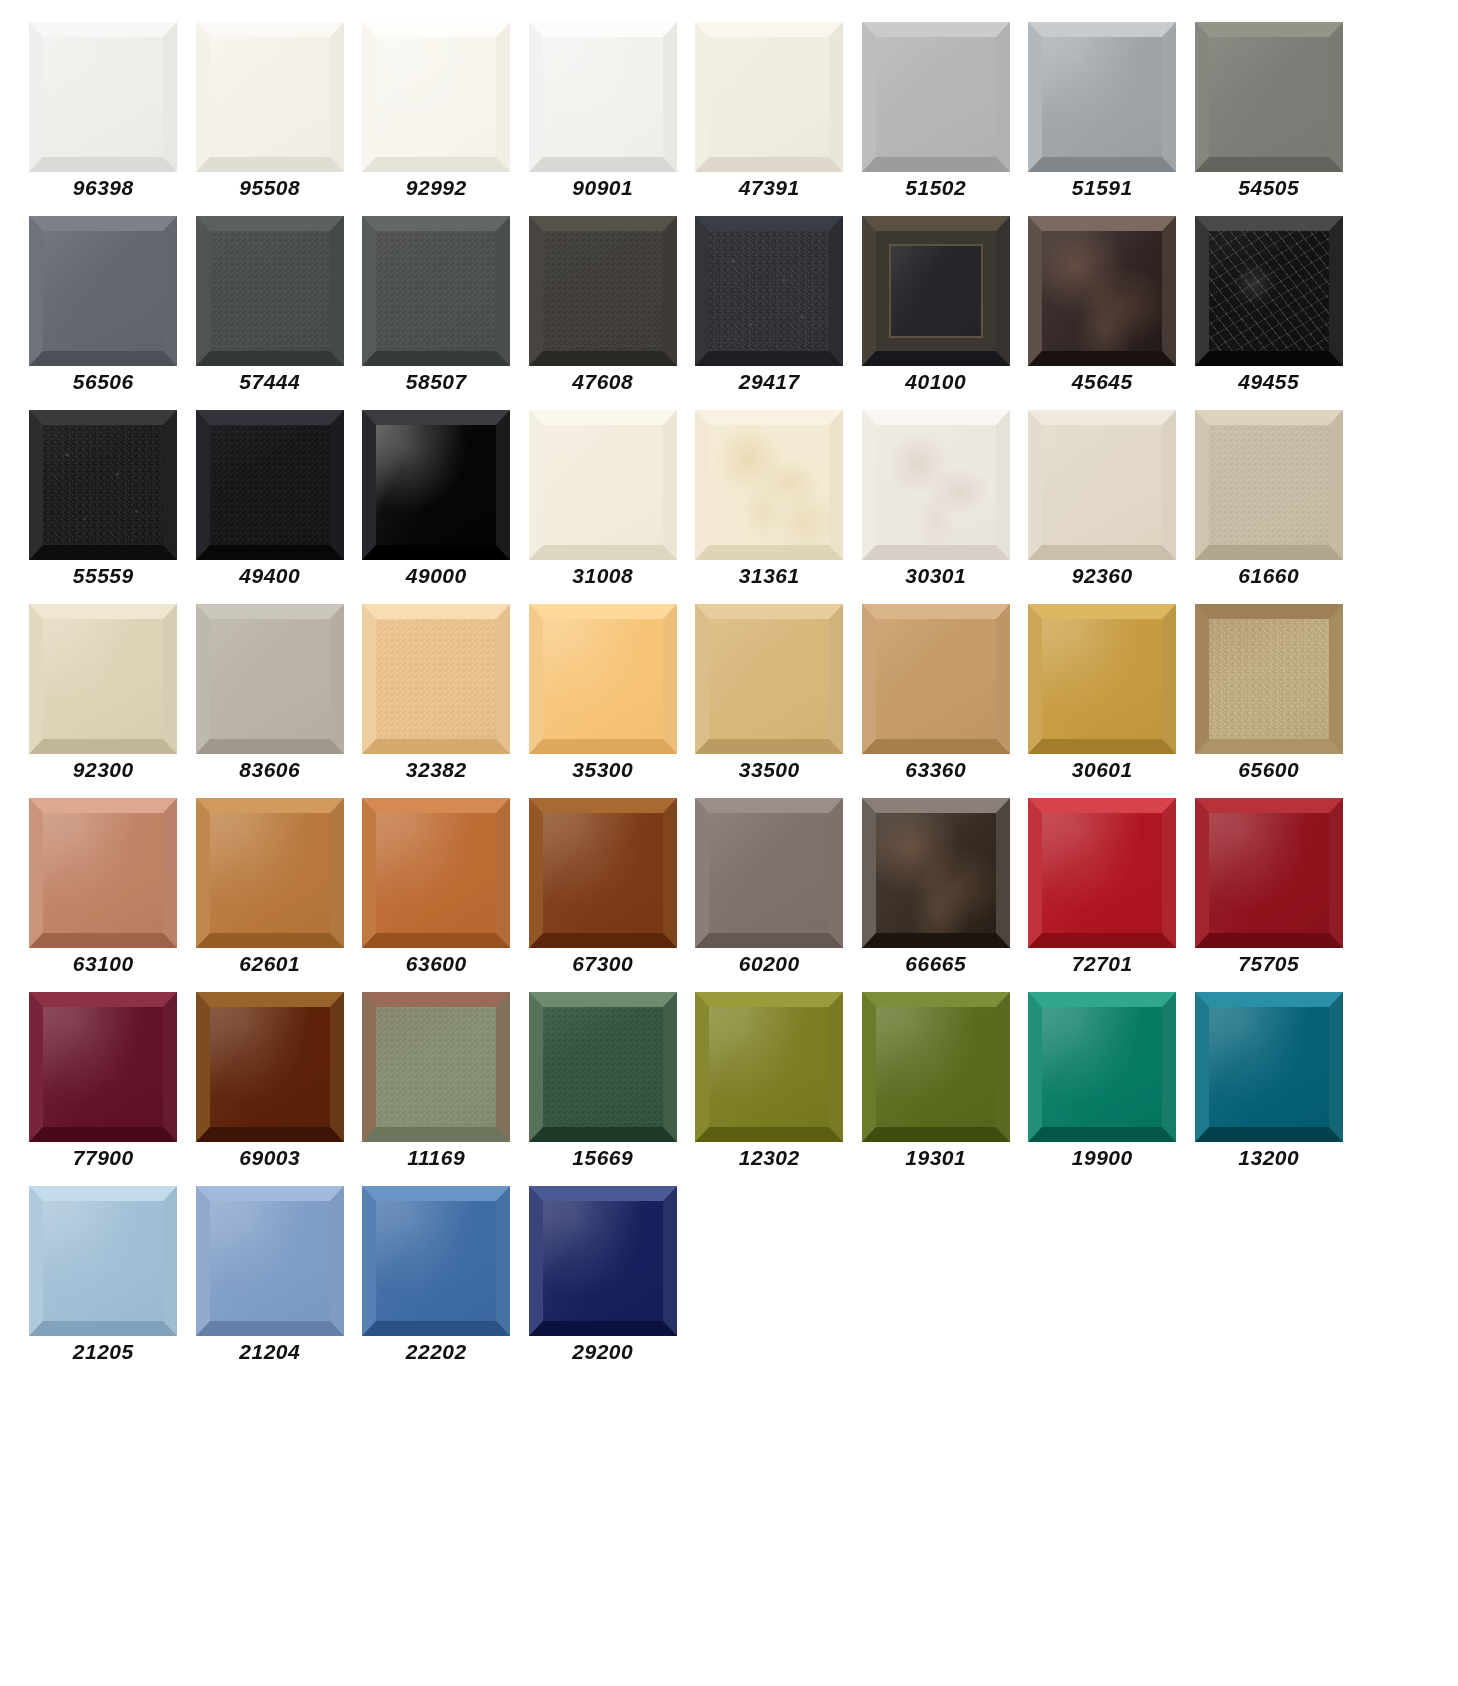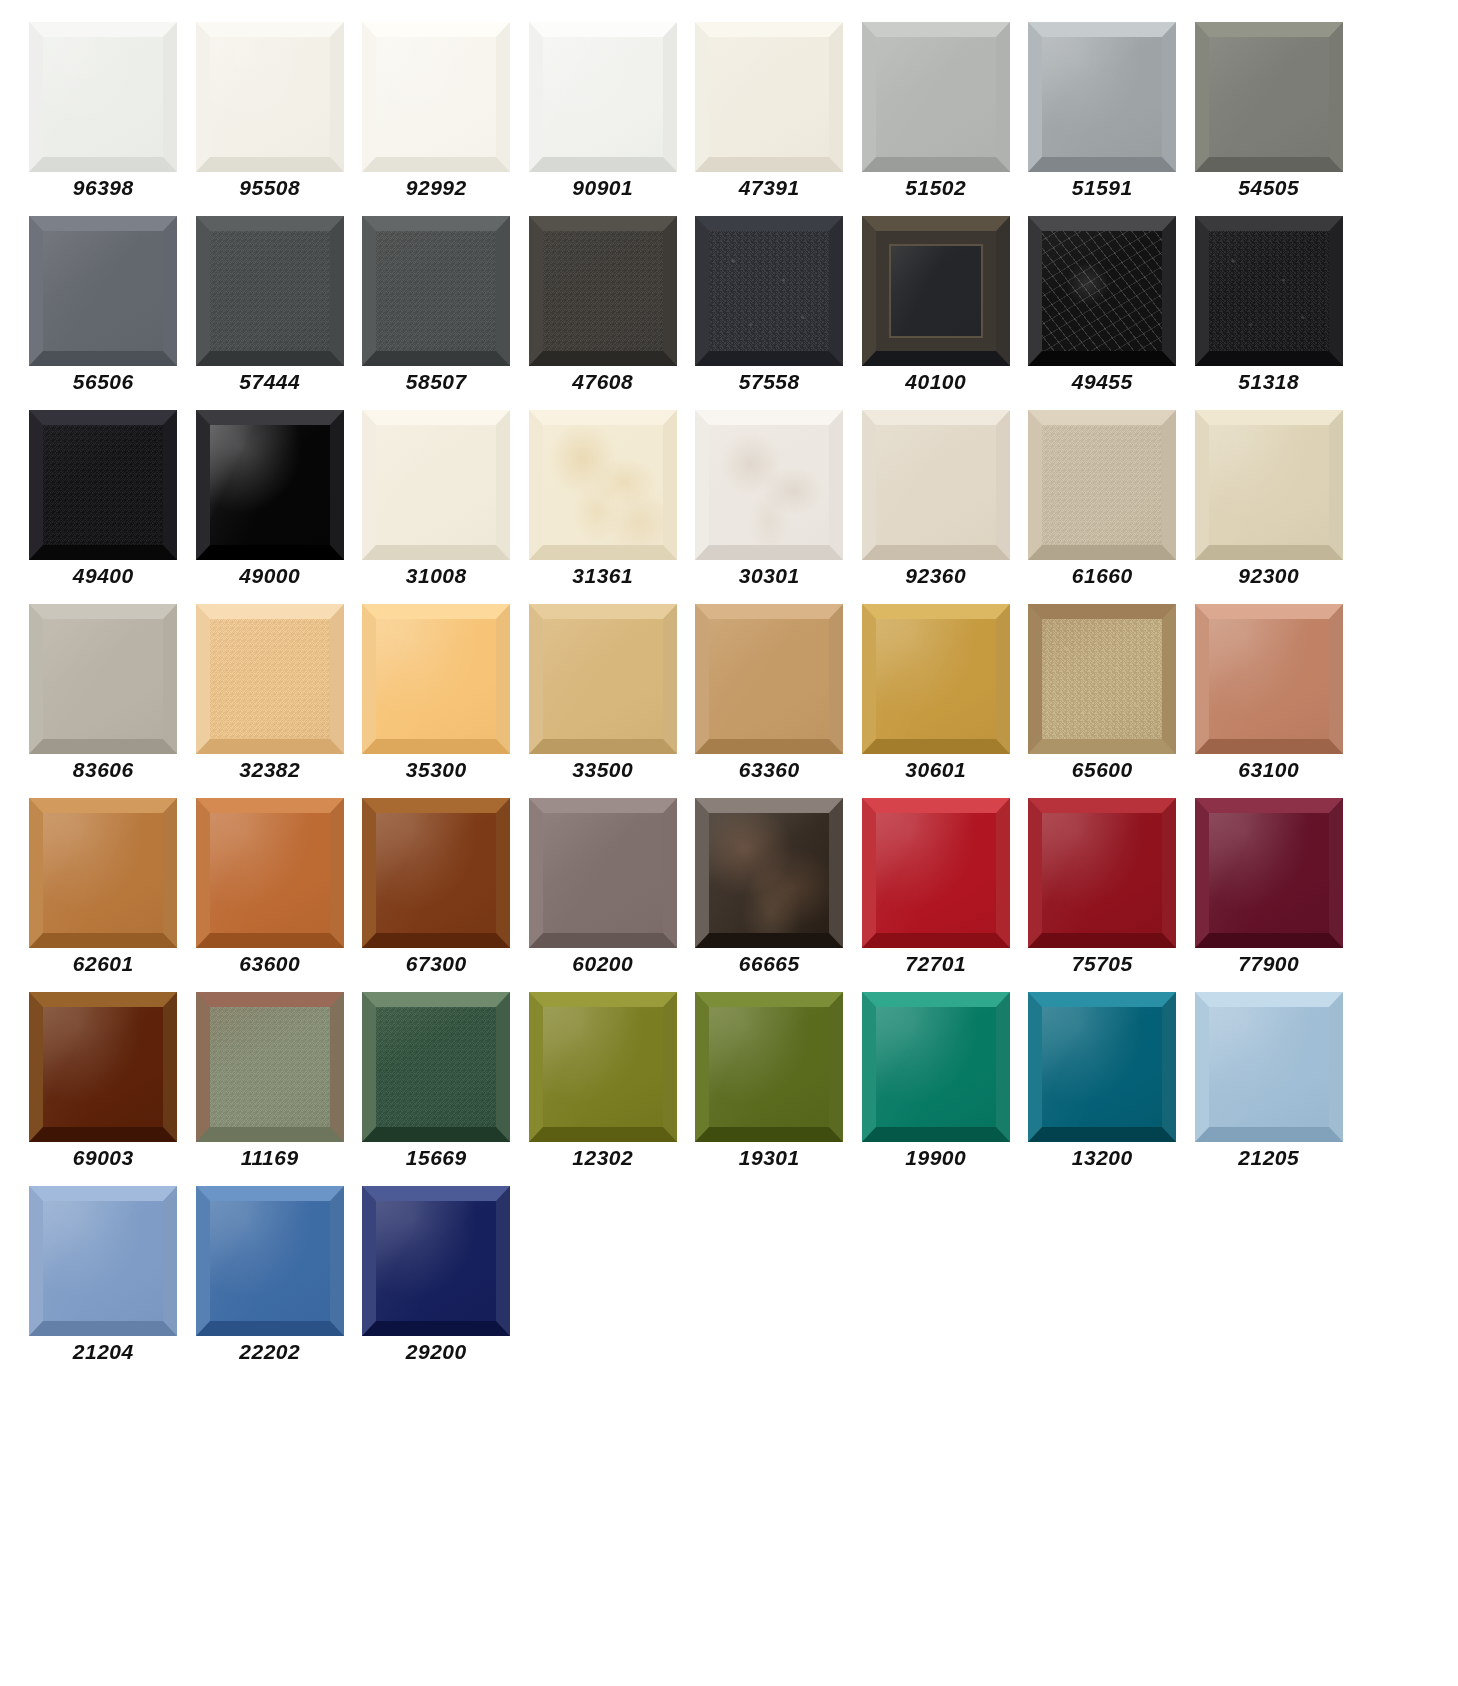--- a/index.html
+++ b/index.html
@@ -200,51 +200,61 @@
         <div class="label">47608</div>
       </div>
       <div class="swatch-cell">
         <div class="tile">
           <div class="face" style="background: rgb(51, 53, 57);"></div>
           <div class="bevel" style="border-color: rgb(60, 62, 69) rgb(43, 45, 51) rgb(29, 31, 36) rgb(51, 53, 59);"></div>
           <div class="inner" style="background: linear-gradient(150deg, rgb(49, 51, 57) 0%, rgb(46, 48, 54) 38%, rgb(46, 48, 54) 68%, rgb(43, 45, 51) 100%);">
             <div class="gloss" style="background: radial-gradient(circle at 20% 25%, rgba(255, 255, 255, 0.16) 0px, rgba(255, 255, 255, 0.16) 1px, rgba(0, 0, 0, 0) 2px) 0% 0% / auto, radial-gradient(circle at 62% 41%, rgba(255, 255, 255, 0.13) 0px, rgba(255, 255, 255, 0.13) 1px, rgba(0, 0, 0, 0) 2px) 0% 0% / auto, radial-gradient(circle at 78% 72%, rgba(255, 255, 255, 0.13) 0px, rgba(255, 255, 255, 0.13) 1px, rgba(0, 0, 0, 0) 2px) 0% 0% / auto, radial-gradient(circle at 35% 78%, rgba(255, 255, 255, 0.11) 0px, rgba(255, 255, 255, 0.11) 1px, rgba(0, 0, 0, 0) 2px) 0% 0% / auto, repeating-conic-gradient(from 15deg, rgba(255, 255, 255, 0.07) 0%, rgba(255, 255, 255, 0.07) 3%, rgba(0, 0, 0, 0.07) 3%, rgba(0, 0, 0, 0.07) 6%) 0% 0% / 7px 7px; opacity: 1;"></div>
           </div>
         </div>
-        <div class="label">57558</div>
+        <div class="label">29417</div>
       </div>
       <div class="swatch-cell">
         <div class="tile">
           <div class="face" style="background: rgb(60, 55, 48);"></div>
           <div class="bevel" style="border-color: rgb(92, 82, 68) rgb(54, 50, 45) rgb(23, 24, 27) rgb(71, 65, 56);"></div>
           <div class="inner" style="background: linear-gradient(150deg, rgb(48, 48, 48) 0%, rgb(36, 38, 42) 38%, rgb(36, 38, 42) 68%, rgb(34, 35, 39) 100%);">
             <div class="gloss" style="background: linear-gradient(118deg, rgba(255, 255, 255, 0.1) 0%, rgba(255, 255, 255, 0) 45%); box-shadow: rgb(60, 55, 48) 0px 0px 0px 13px inset, rgb(92, 82, 68) 0px 0px 0px 15px inset; opacity: 1;"></div>
           </div>
         </div>
         <div class="label">40100</div>
       </div>
       <div class="swatch-cell">
         <div class="tile">
+          <div class="face" style="background: rgb(90, 75, 68);"></div>
+          <div class="bevel" style="border-color: rgb(122, 106, 96) rgb(69, 58, 53) rgb(26, 18, 17) rgb(93, 80, 72);"></div>
+          <div class="inner" style="background: linear-gradient(150deg, rgb(61, 48, 45) 0%, rgb(44, 31, 30) 38%, rgb(44, 31, 30) 68%, rgb(41, 29, 28) 100%);">
+            <div class="gloss" style="background: radial-gradient(at 30% 30%, rgba(190, 140, 110, 0.3), rgba(0, 0, 0, 0) 40%), radial-gradient(at 70% 62%, rgba(150, 110, 80, 0.26), rgba(0, 0, 0, 0) 38%), radial-gradient(at 52% 84%, rgba(210, 170, 130, 0.18), rgba(0, 0, 0, 0) 34%), linear-gradient(120deg, rgba(255, 255, 255, 0.1), rgba(0, 0, 0, 0.12)); opacity: 1;"></div>
+          </div>
+        </div>
+        <div class="label">45645</div>
+      </div>
+      <div class="swatch-cell">
+        <div class="tile">
           <div class="face" style="background: rgb(42, 42, 44);"></div>
           <div class="bevel" style="border-color: rgb(74, 74, 76) rgb(37, 37, 39) rgb(7, 7, 8) rgb(54, 54, 56);"></div>
           <div class="inner" style="background: linear-gradient(150deg, rgb(31, 31, 32) 0%, rgb(19, 19, 20) 38%, rgb(19, 19, 20) 68%, rgb(17, 17, 18) 100%);">
             <div class="gloss" style="background: repeating-linear-gradient(52deg, rgba(255, 255, 255, 0.16) 0px, rgba(255, 255, 255, 0.16) 1px, rgba(0, 0, 0, 0) 1px, rgba(0, 0, 0, 0) 9px), repeating-linear-gradient(-31deg, rgba(255, 255, 255, 0.11) 0px, rgba(255, 255, 255, 0.11) 1px, rgba(0, 0, 0, 0) 1px, rgba(0, 0, 0, 0) 12px), radial-gradient(circle at 38% 44%, rgba(255, 255, 255, 0.12), rgba(0, 0, 0, 0) 22%); opacity: 1;"></div>
           </div>
         </div>
         <div class="label">49455</div>
       </div>
       <div class="swatch-cell">
         <div class="tile">
           <div class="face" style="background: rgb(36, 36, 39);"></div>
           <div class="bevel" style="border-color: rgb(58, 58, 61) rgb(33, 33, 36) rgb(13, 13, 15) rgb(45, 45, 47);"></div>
           <div class="inner" style="background: linear-gradient(150deg, rgb(33, 33, 35) 0%, rgb(26, 26, 28) 38%, rgb(26, 26, 28) 68%, rgb(24, 24, 26) 100%);">
             <div class="gloss" style="background: radial-gradient(circle at 20% 25%, rgba(255, 255, 255, 0.16) 0px, rgba(255, 255, 255, 0.16) 1px, rgba(0, 0, 0, 0) 2px) 0% 0% / auto, radial-gradient(circle at 62% 41%, rgba(255, 255, 255, 0.13) 0px, rgba(255, 255, 255, 0.13) 1px, rgba(0, 0, 0, 0) 2px) 0% 0% / auto, radial-gradient(circle at 78% 72%, rgba(255, 255, 255, 0.13) 0px, rgba(255, 255, 255, 0.13) 1px, rgba(0, 0, 0, 0) 2px) 0% 0% / auto, radial-gradient(circle at 35% 78%, rgba(255, 255, 255, 0.11) 0px, rgba(255, 255, 255, 0.11) 1px, rgba(0, 0, 0, 0) 2px) 0% 0% / auto, repeating-conic-gradient(from 15deg, rgba(255, 255, 255, 0.07) 0%, rgba(255, 255, 255, 0.07) 3%, rgba(0, 0, 0, 0.07) 3%, rgba(0, 0, 0, 0.07) 6%) 0% 0% / 7px 7px; opacity: 1;"></div>
           </div>
         </div>
-        <div class="label">51318</div>
+        <div class="label">55559</div>
       </div>
       <div class="swatch-cell">
         <div class="tile">
           <div class="face" style="background: rgb(30, 29, 32);"></div>
           <div class="bevel" style="border-color: rgb(52, 50, 58) rgb(28, 27, 31) rgb(8, 8, 9) rgb(39, 37, 43);"></div>
           <div class="inner" style="background: linear-gradient(150deg, rgb(27, 26, 29) 0%, rgb(20, 19, 21) 38%, rgb(20, 19, 21) 68%, rgb(18, 17, 19) 100%);">
             <div class="gloss" style="background: repeating-conic-gradient(from 25deg, rgba(255, 255, 255, 0.055) 0%, rgba(255, 255, 255, 0.055) 4%, rgba(0, 0, 0, 0.055) 4%, rgba(0, 0, 0, 0.055) 8%) 0% 0% / 6px 6px; opacity: 1;"></div>
           </div>
         </div>
         <div class="label">49400</div>

